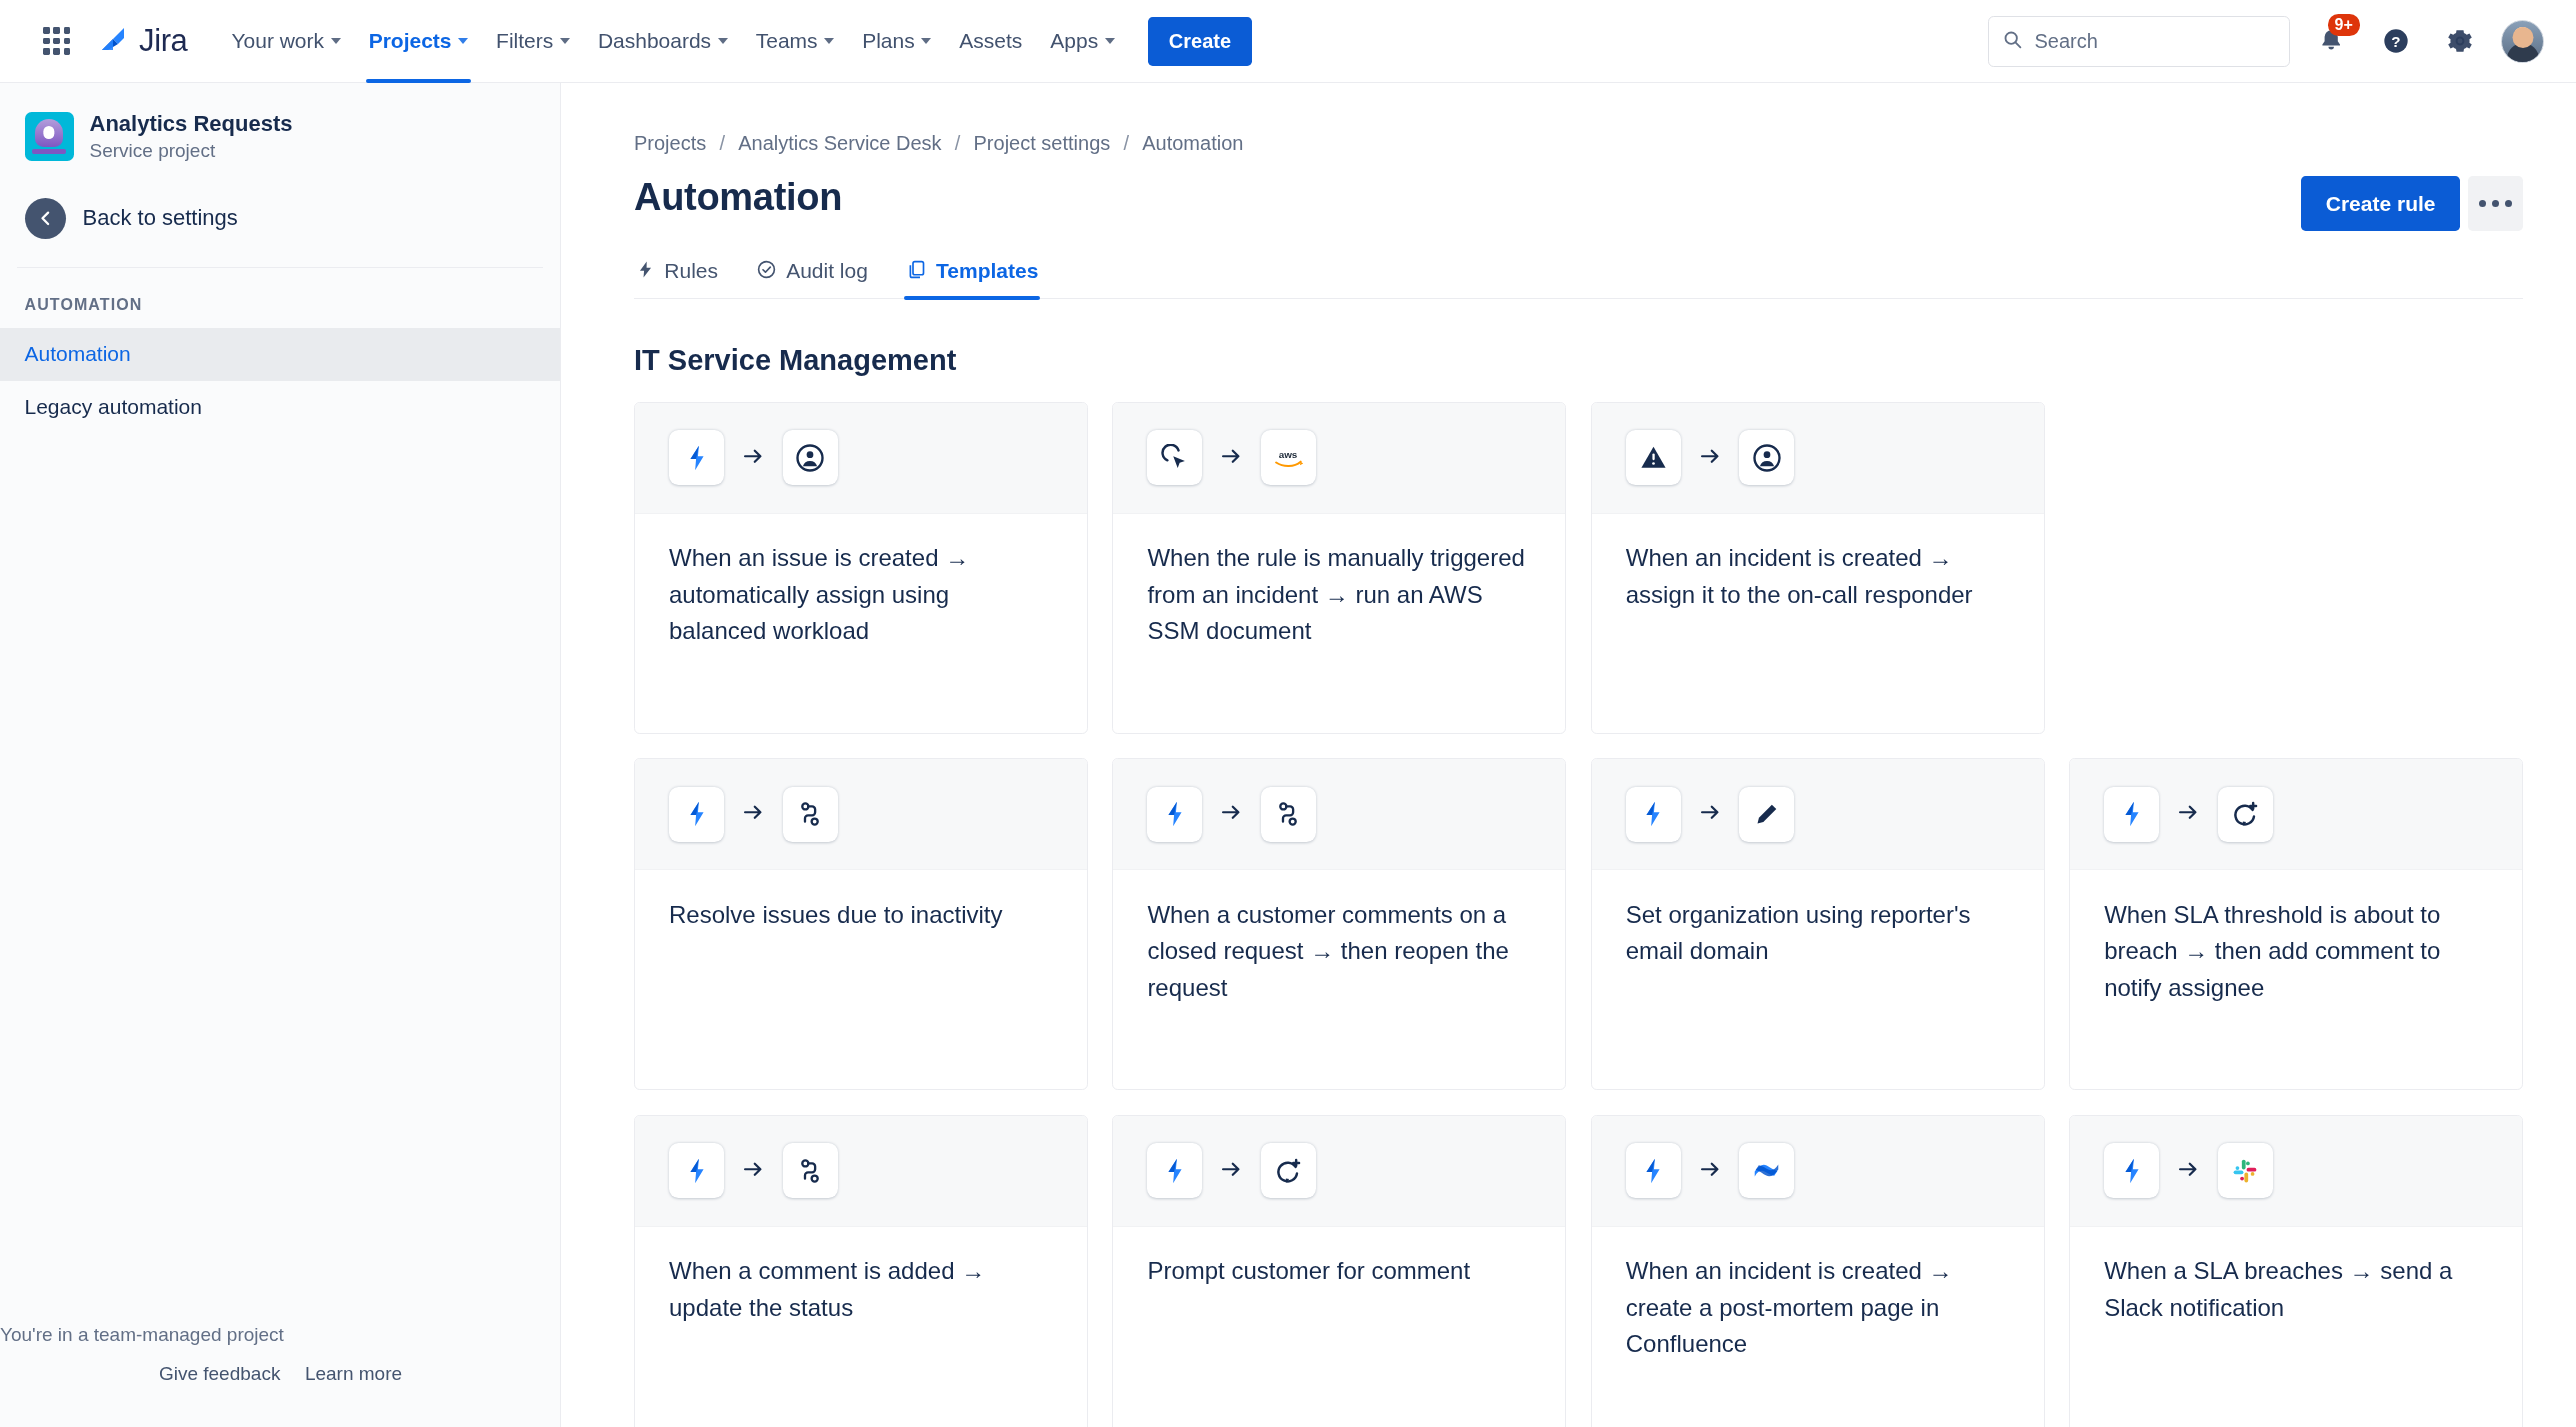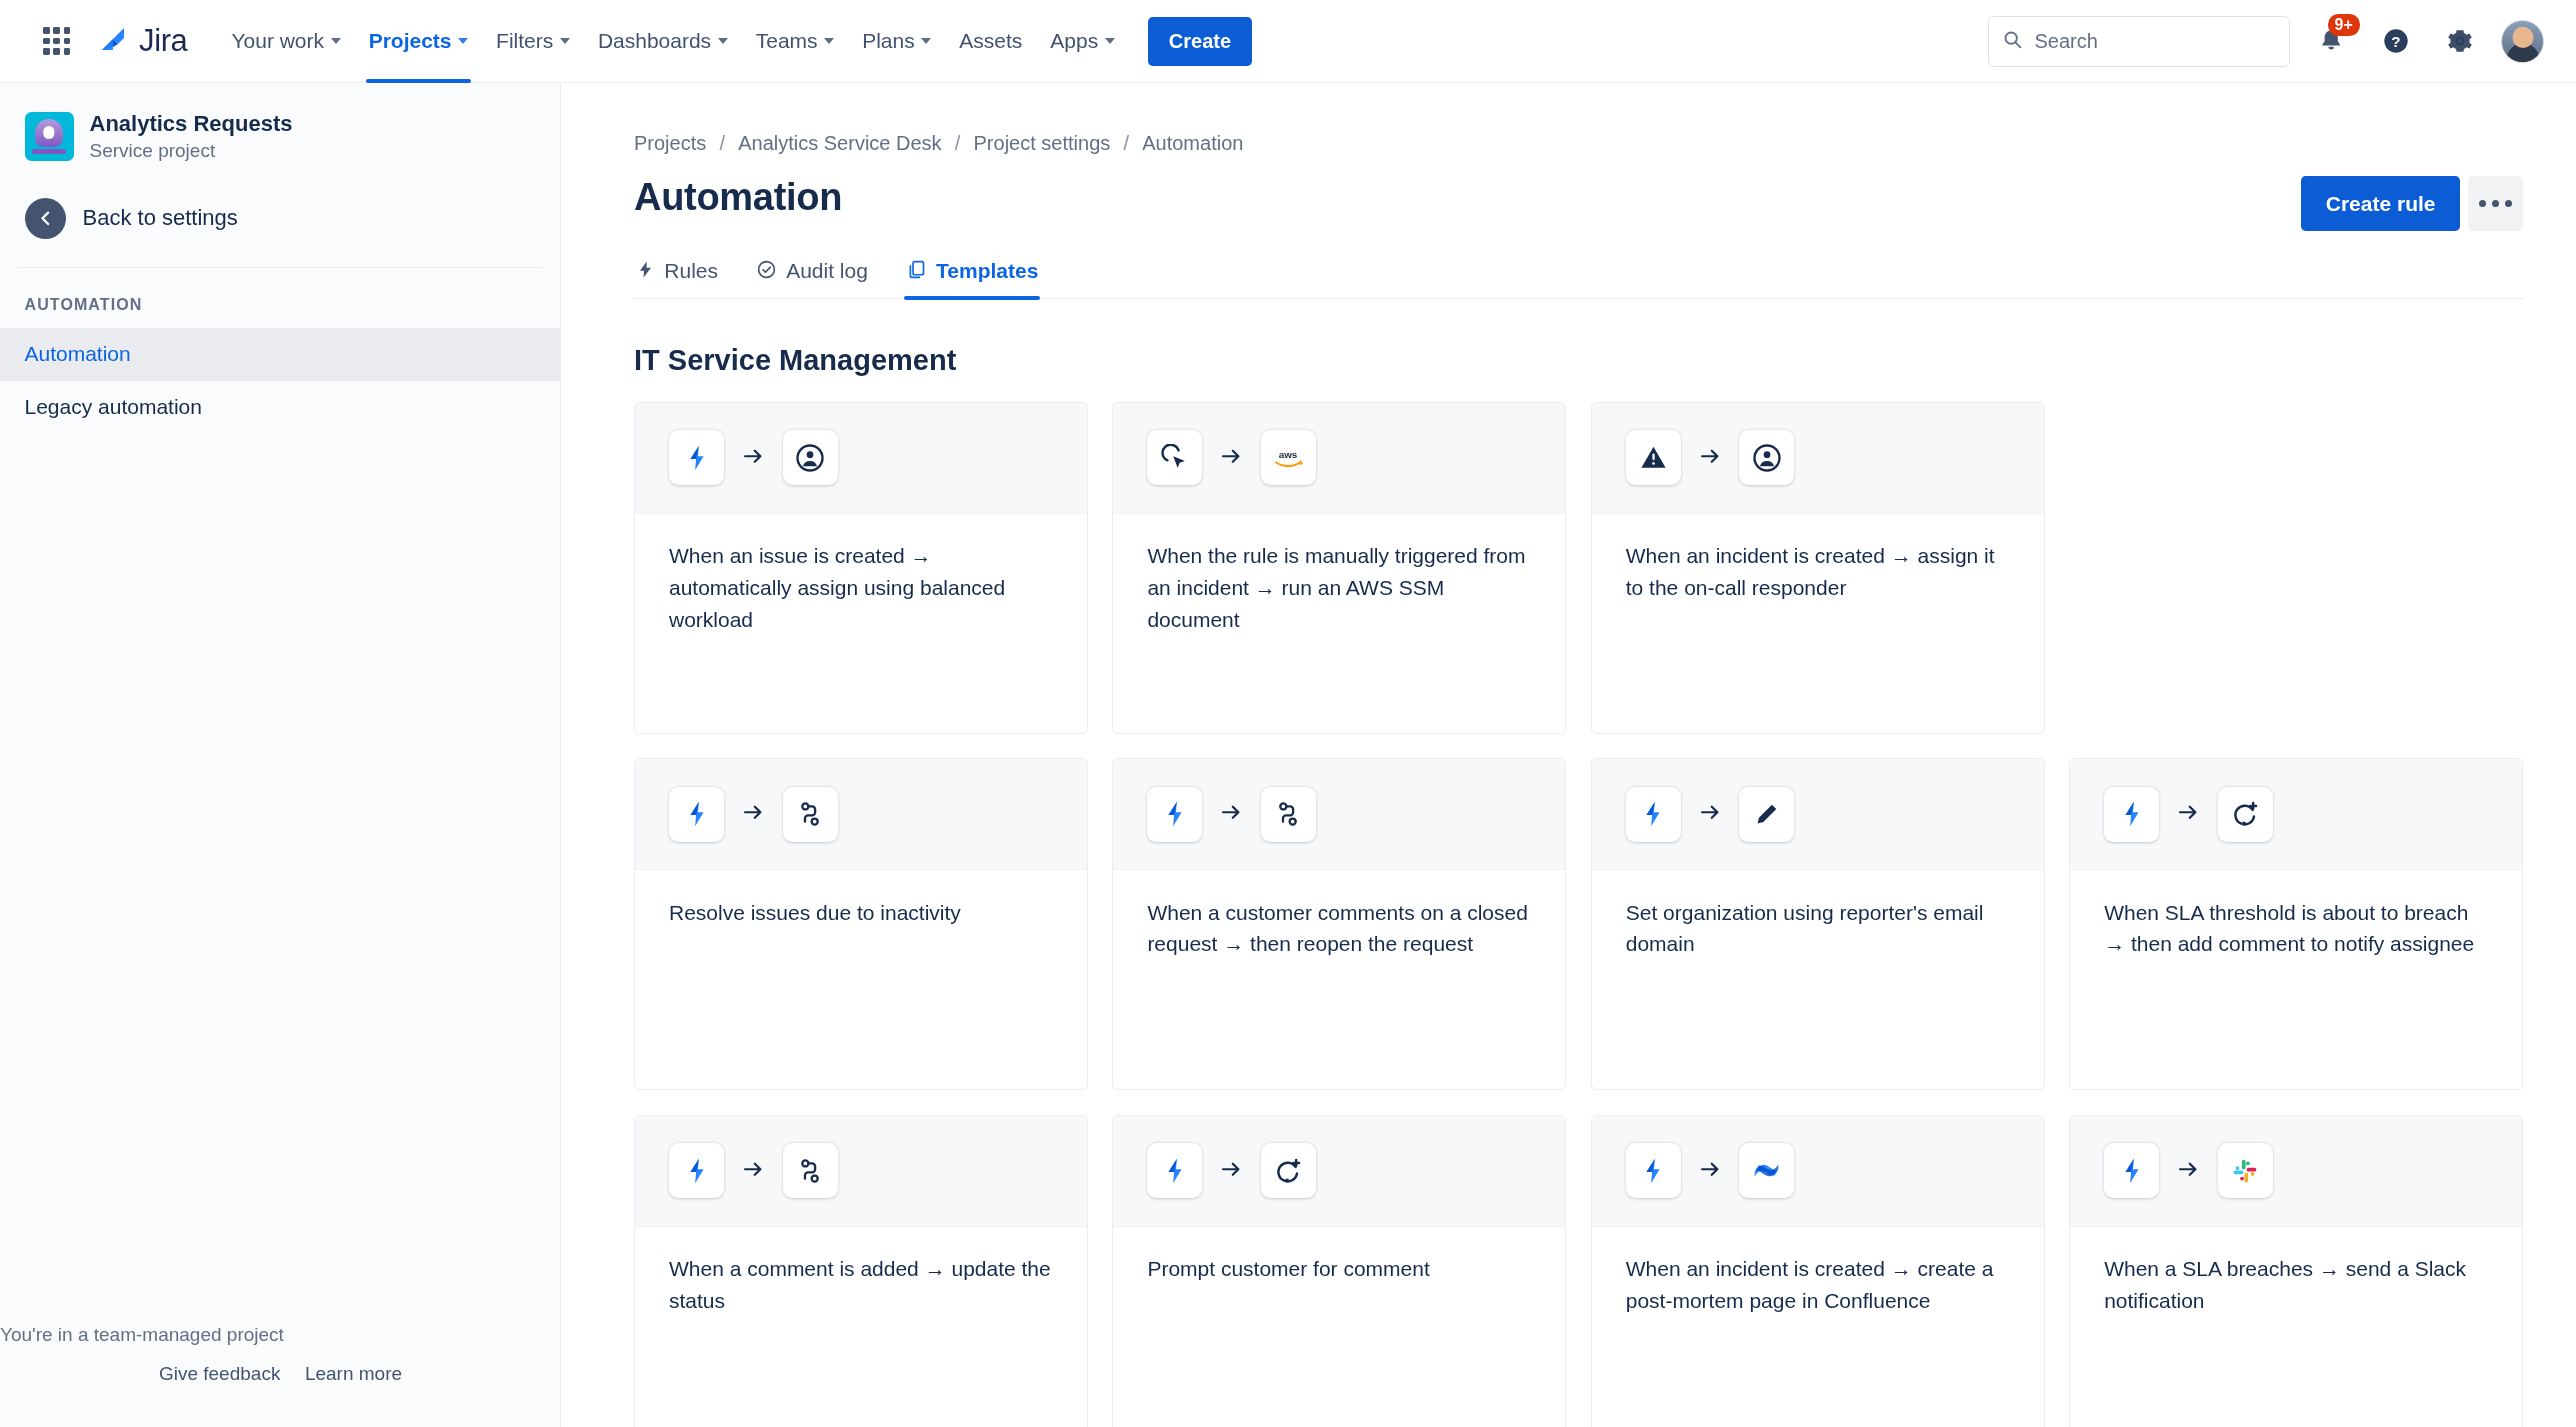--- a/index.html
+++ b/index.html
@@ -210,21 +210,21 @@
     display: flex; align-items: center; padding: 0 34px; gap: 17px;
     border-bottom: 0.9px solid #f1f2f4;
   }
   .chip {
     width: 55px; height: 55px; border-radius: 9.4px; background: #fff;
     box-shadow: 0 0.9px 2.8px rgba(9,30,66,.22);
     display: flex; align-items: center; justify-content: center; flex: none;
   }
   .arrow-ico { flex: none; }
   .card-body { padding: 26.4px 34px; }
-  .card-text { font-size: 21px; line-height: 1.52; color: #172b4d; }
+  .card-text { font-size: 24px; line-height: 1.52; color: #172b4d; }
 
   
   .grid-row3 .card { height: 332px; }
 </style>
 </head>
 <body>
 
 <div class="topnav">
 
   <div class="appswitch">

